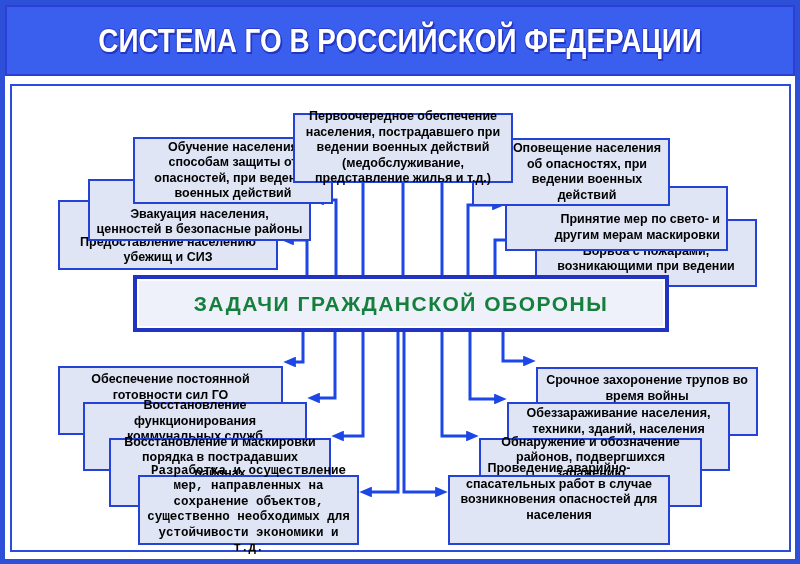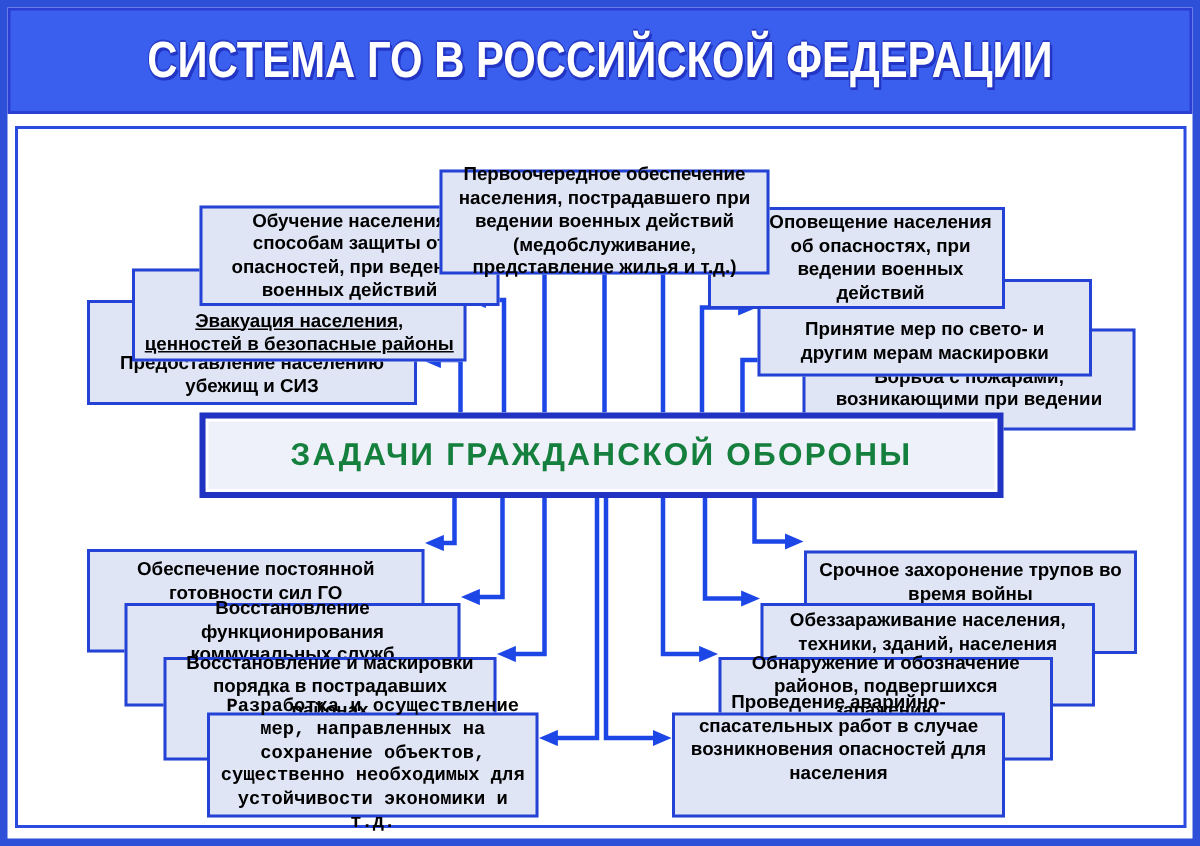--- a/index.html
+++ b/index.html
@@ -82,25 +82,25 @@
       <path d="M503,332 L503,361 L524,361" marker-end="url(#ah)"></path>
       <path d="M470,332 L470,399 L495,399" marker-end="url(#ah)"></path>
       <path d="M442,332 L442,436 L467,436" marker-end="url(#ah)"></path>
       <path d="M404,332 L404,492 L436,492" marker-end="url(#ah)"></path>
     </g>
   </svg>
 
   <div class="nb z40" style="left:288px;top:85px;width:220px;height:70px;">Первоочередное обеспечение населения, пострадавшего при ведении военных действий (медобслуживание, представление жилья и т.д.)</div>
 
   <div class="nb z34" style="left:128px;top:109px;width:200px;height:67px;">Обучение населения способам защиты от опасностей, при ведении военных действий</div>
-  <div class="nb z23" style="left:83px;top:151px;width:223px;height:62px;padding-top:26px;text-decoration:underline;">Эвакуация населения, ценностей в безопасные районы</div>
+  <div class="nb z23" style="left:83px;top:151px;width:223px;height:62px;padding-top:26px;">Эвакуация населения, ценностей в безопасные районы</div>
   <div class="nb z12" style="left:53px;top:172px;width:220px;height:70px;padding-top:32px;">Предоставление населению убежищ и СИЗ</div>
 
   <div class="nb z30" style="left:467px;top:110px;width:198px;height:68px;padding-left:38px;">Оповещение населения об опасностях, при ведении военных действий</div>
-  <div class="nb z22" style="left:500px;top:158px;width:223px;height:65px;padding-top:20px;">Принятие мер по свето- и другим мерам маскировки</div>
+  <div class="nb z22" style="left:500px;top:158px;width:223px;height:65px;padding-top:20px;text-align:right;">Принятие мер по свето- и другим мерам маскировки</div>
   <div class="nb z11" style="left:530px;top:191px;width:222px;height:68px;padding-top:30px;">Борьба с пожарами, возникающими при ведении войны</div>
 
   <div class="central z50" style="left:128px;top:270px;width:536px;height:57px;">
     <span class="red">ЗАДАЧИ ГРАЖДАНСКОЙ ОБОРОНЫ</span>
   </div>
 
   <div class="nb z11" style="left:53px;top:338px;width:225px;height:69px;padding-bottom:28px;">Обеспечение постоянной готовности сил ГО</div>
   <div class="nb z22" style="left:78px;top:374px;width:224px;height:69px;padding-bottom:32px;">Восстановление функционирования коммунальных служб</div>
   <div class="nb z33" style="left:104px;top:410px;width:222px;height:69px;padding-bottom:31px;">Восстановление и маскировки порядка в пострадавших районах</div>
   <div class="nb z44" style="left:133px;top:447px;width:221px;height:70px;font-family:Liberation Mono, monospace;">Разработка и осуществление мер, направленных на сохранение объектов, существенно необходимых для устойчивости экономики и т.д.</div>

